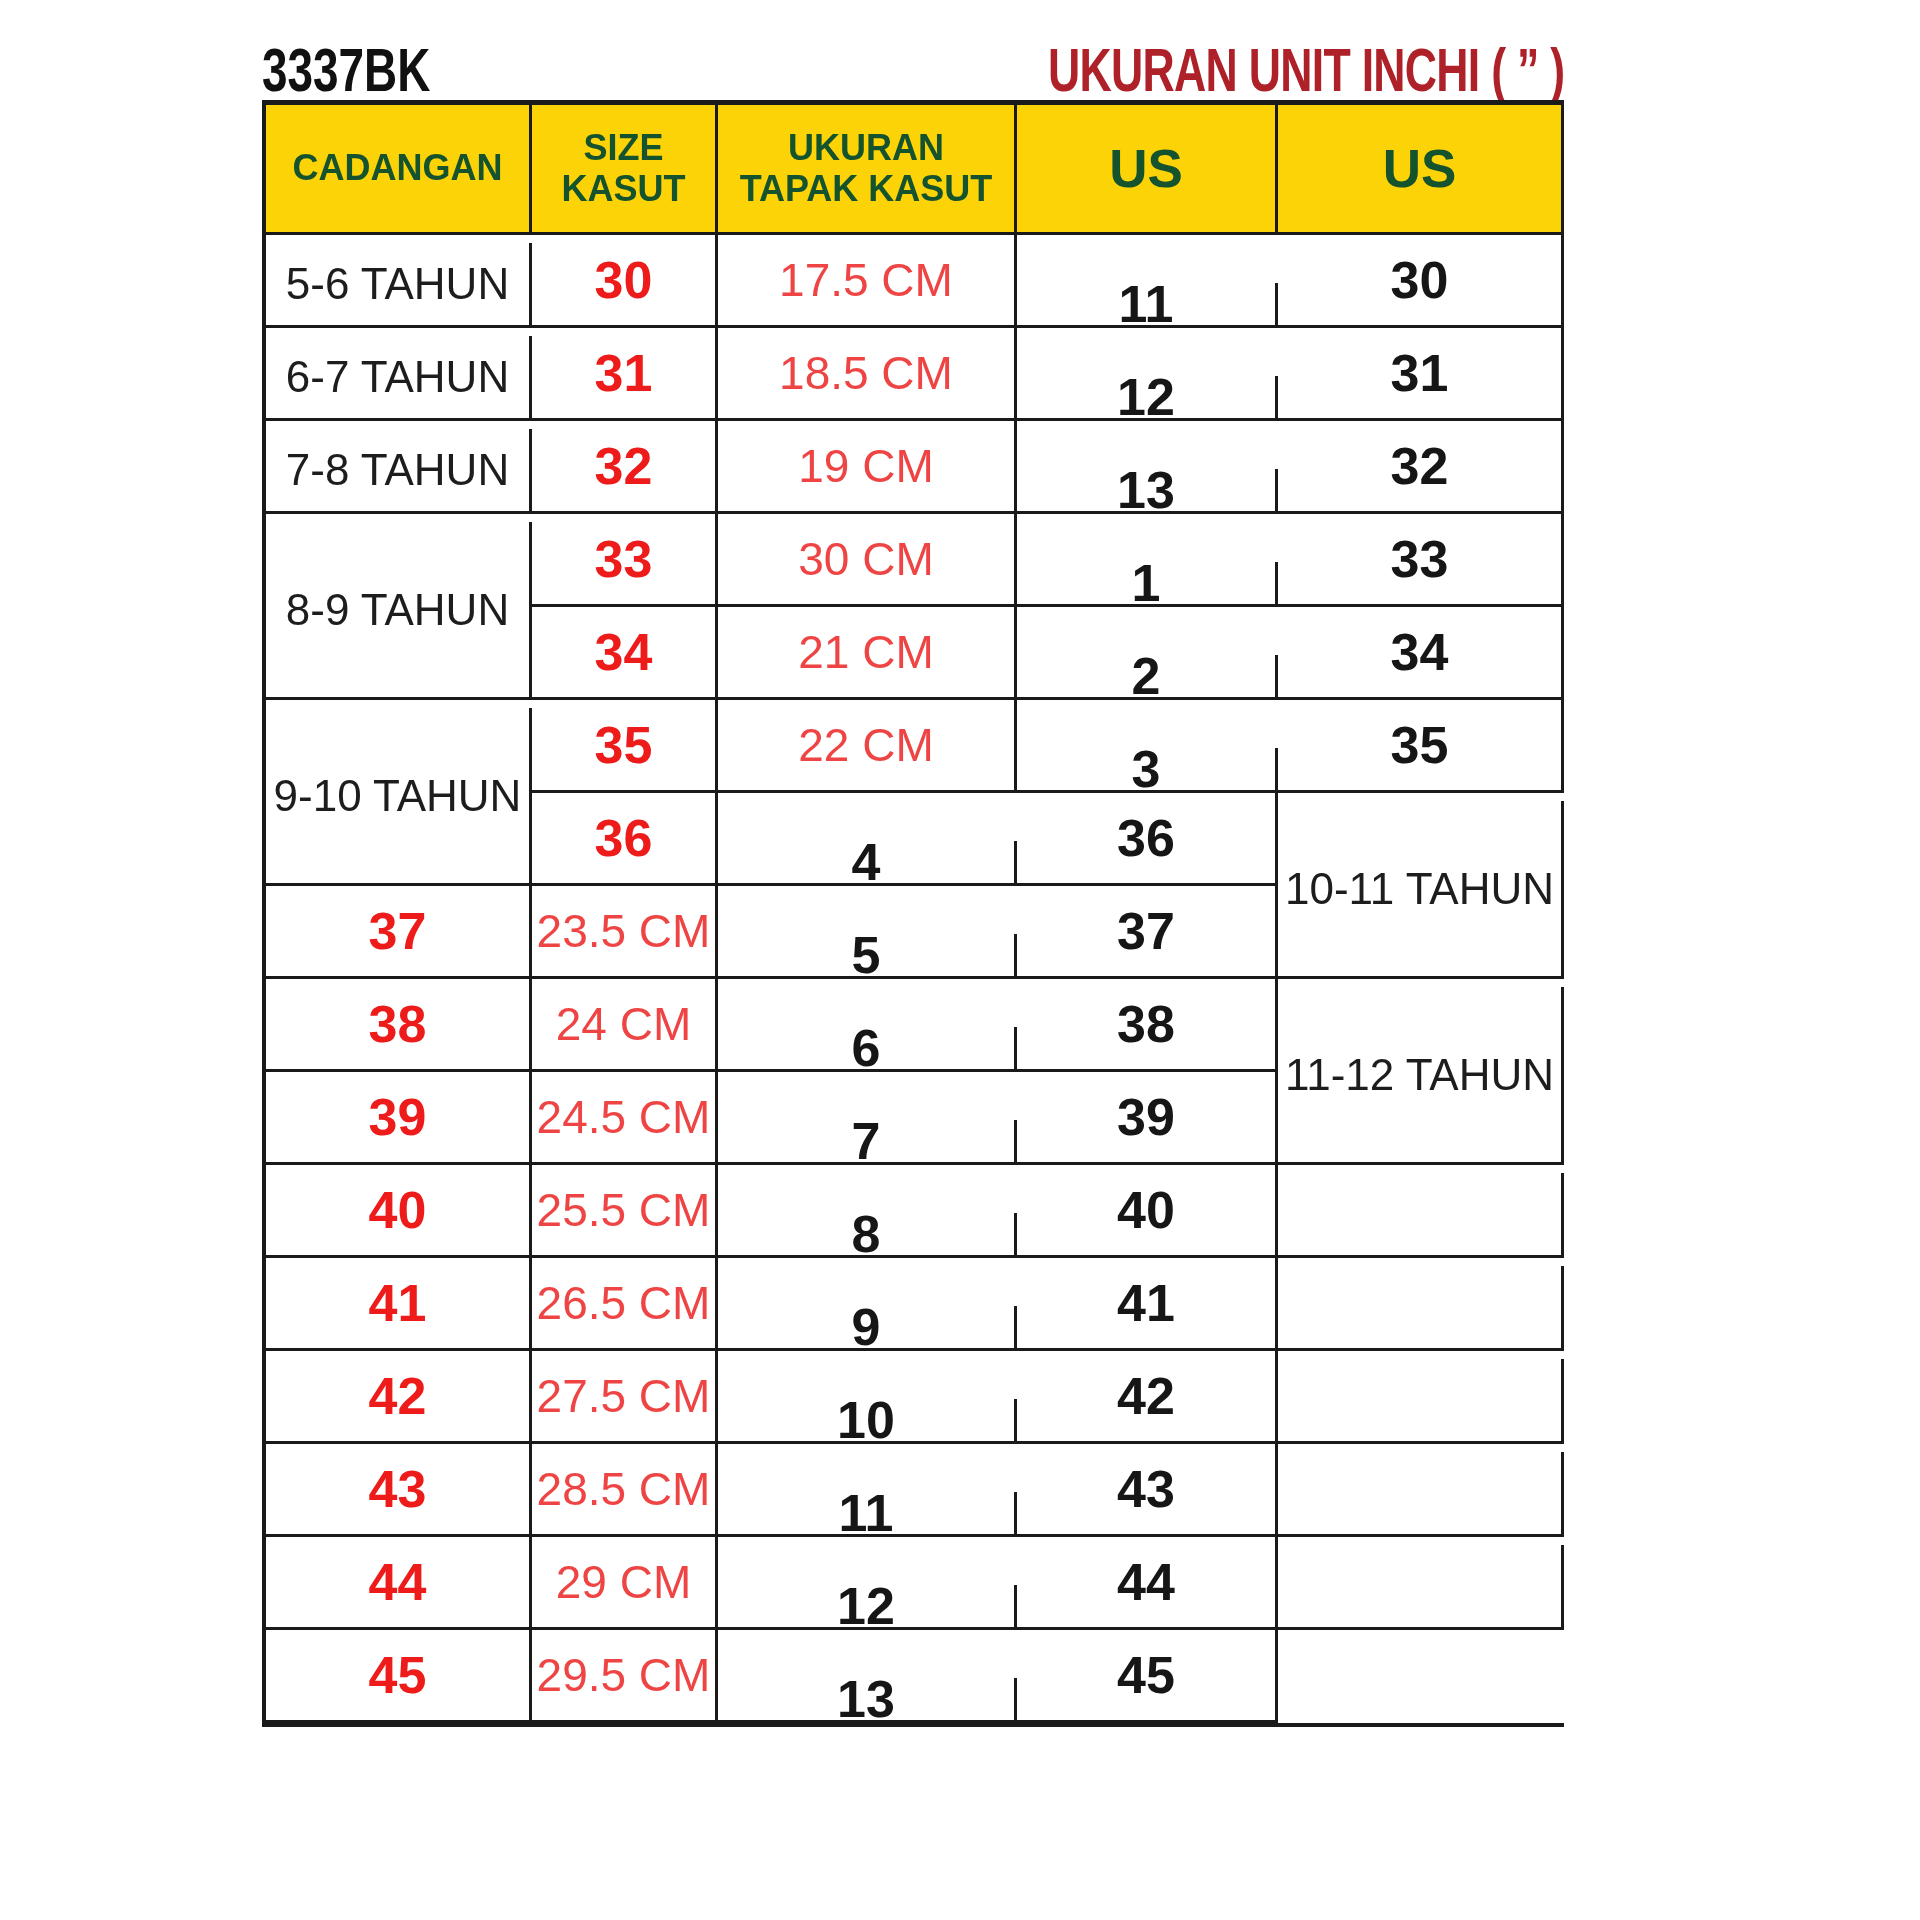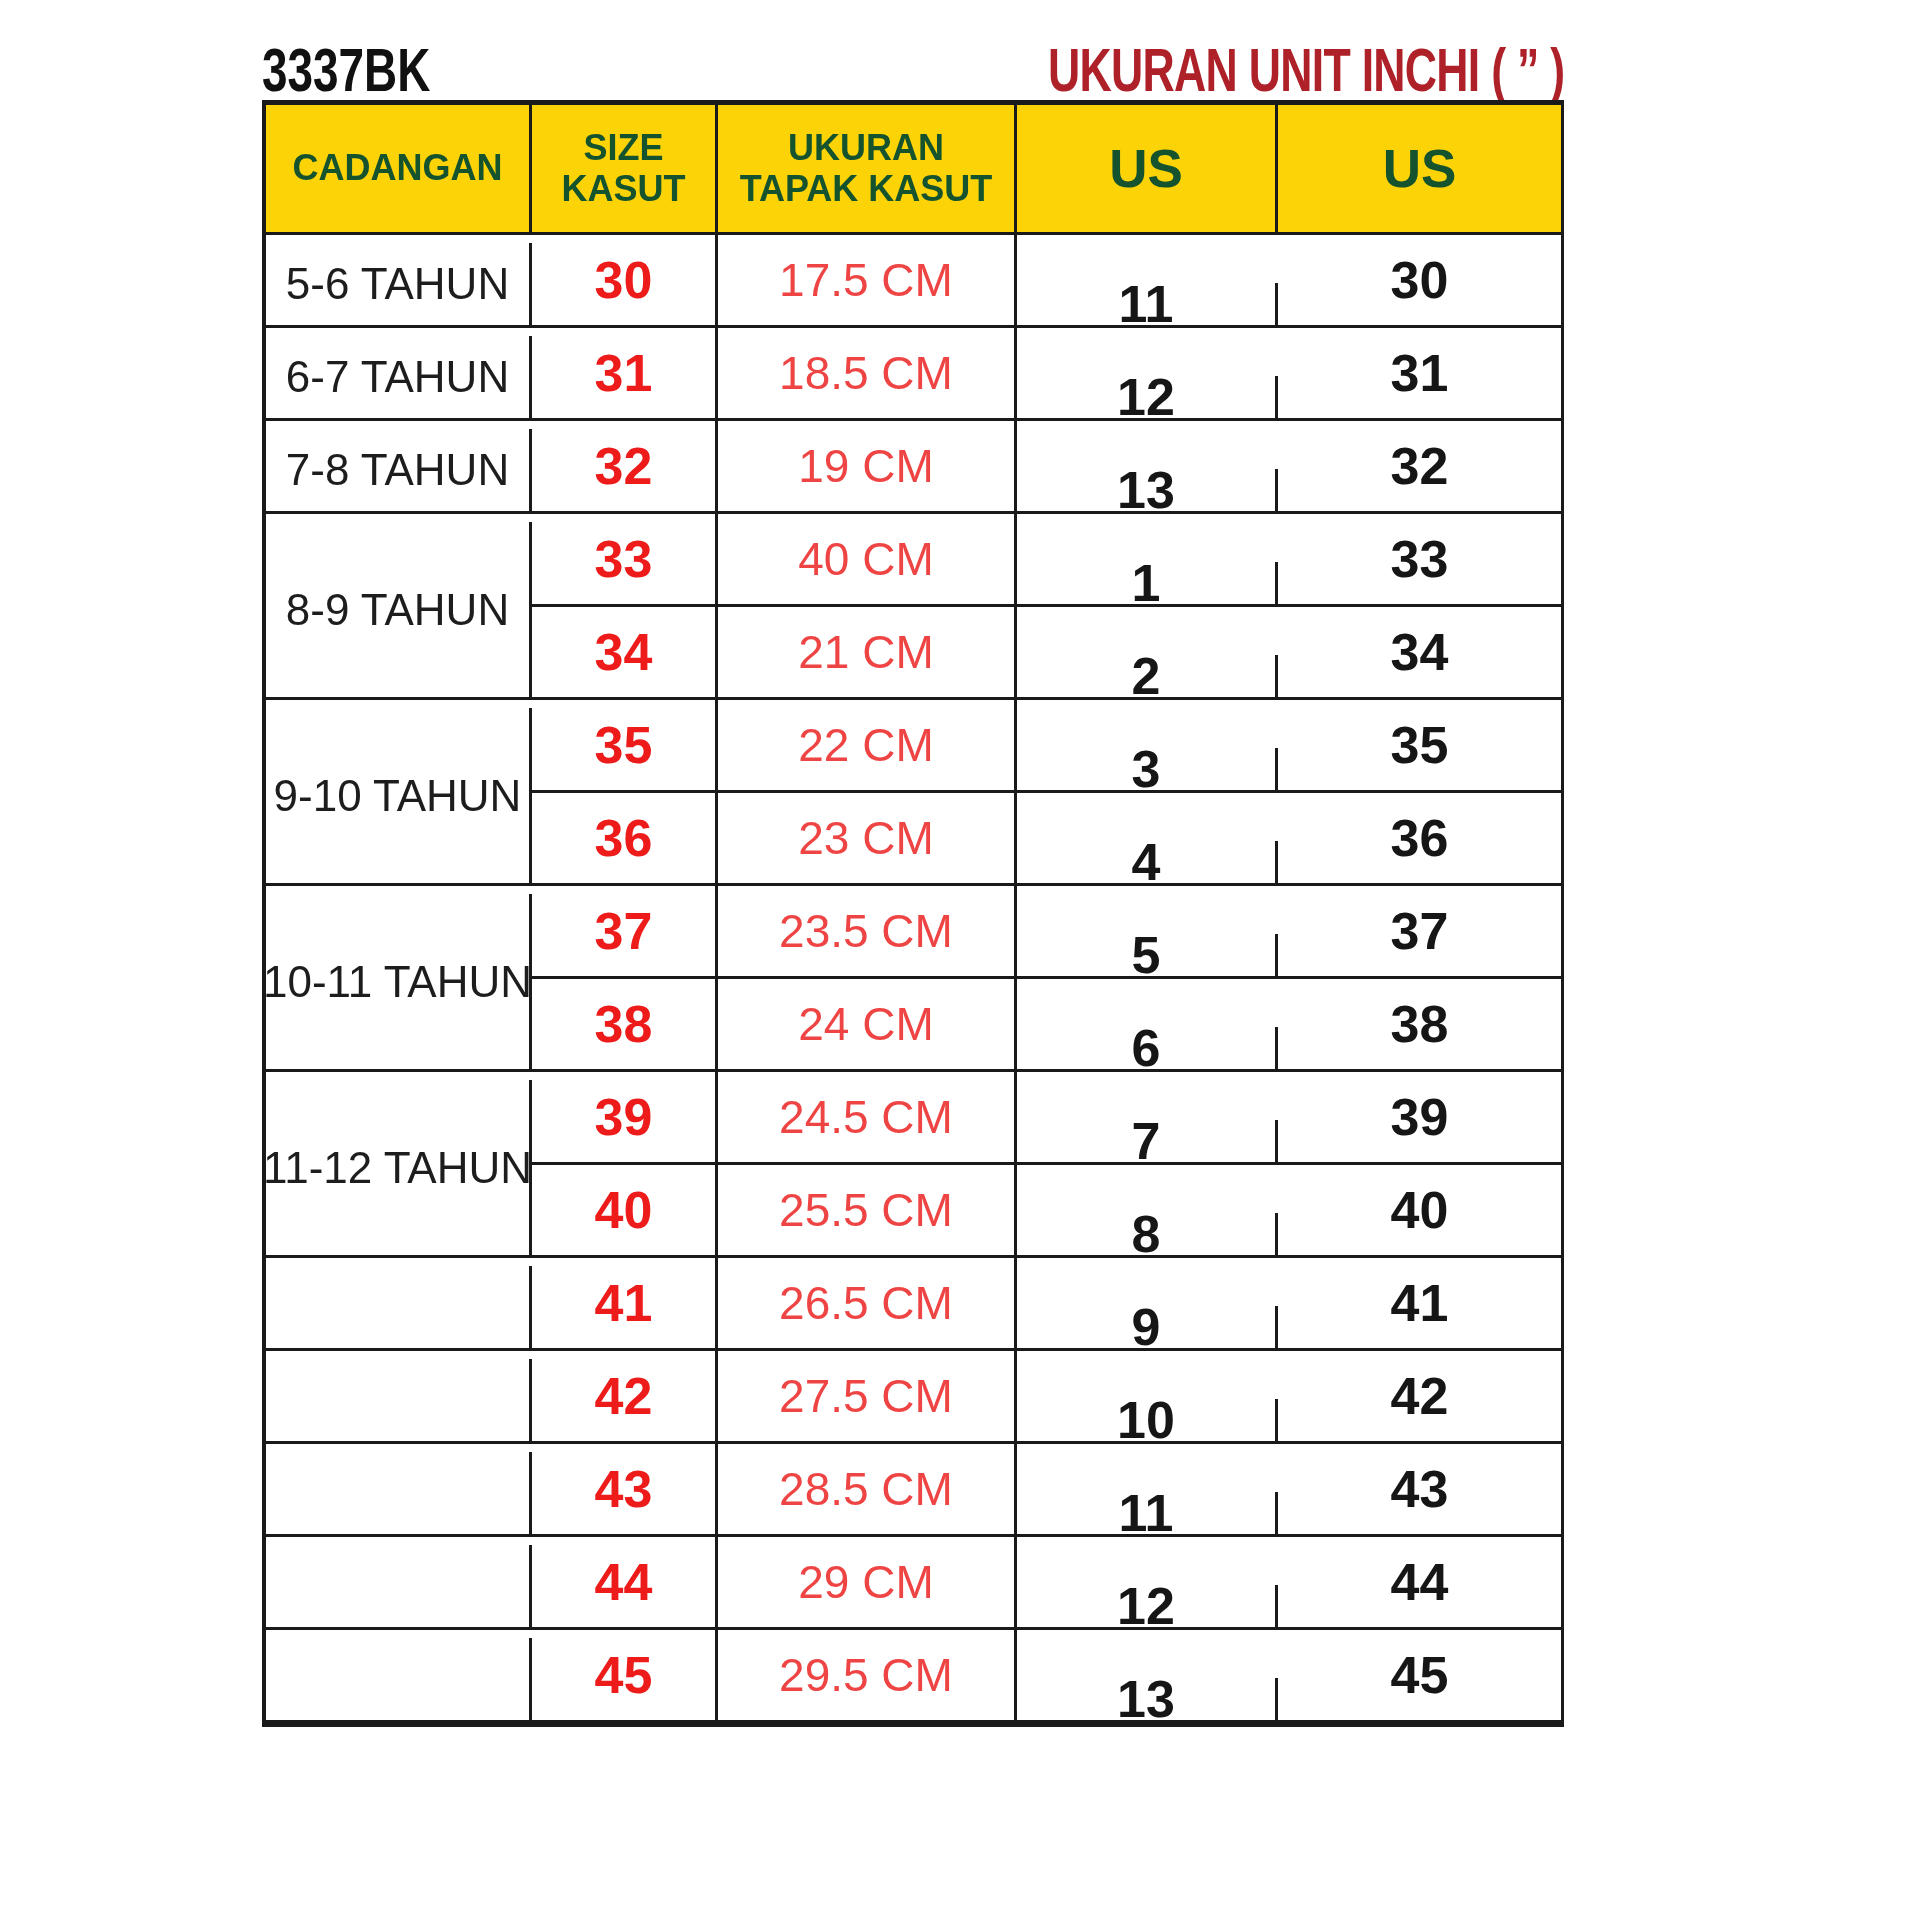--- a/index.html
+++ b/index.html
@@ -87,37 +87,36 @@
     <div class="cell c-eu">31</div>
 
     <div class="cell c-cad">7-8 TAHUN</div>
     <div class="cell c-size">32</div>
     <div class="cell c-tapak">19 CM</div>
     <div class="cell c-us">13</div>
     <div class="cell c-eu">32</div>
 
     <div class="cell c-cad rspan2">8-9 TAHUN</div>
     <div class="cell c-size">33</div>
-    <div class="cell c-tapak">40 CM</div>
+    <div class="cell c-tapak">30 CM</div>
     <div class="cell c-us">1</div>
     <div class="cell c-eu">33</div>
 
     <div class="cell c-size">34</div>
     <div class="cell c-tapak">21 CM</div>
     <div class="cell c-us">2</div>
     <div class="cell c-eu">34</div>
 
     <div class="cell c-cad rspan2">9-10 TAHUN</div>
     <div class="cell c-size">35</div>
     <div class="cell c-tapak">22 CM</div>
     <div class="cell c-us">3</div>
     <div class="cell c-eu">35</div>
 
     <div class="cell c-size">36</div>
-    <div class="cell c-tapak">23 CM</div>
     <div class="cell c-us">4</div>
     <div class="cell c-eu">36</div>
 
     <div class="cell c-cad rspan2">10-11 TAHUN</div>
     <div class="cell c-size">37</div>
     <div class="cell c-tapak">23.5 CM</div>
     <div class="cell c-us">5</div>
     <div class="cell c-eu">37</div>
 
     <div class="cell c-size">38</div>

